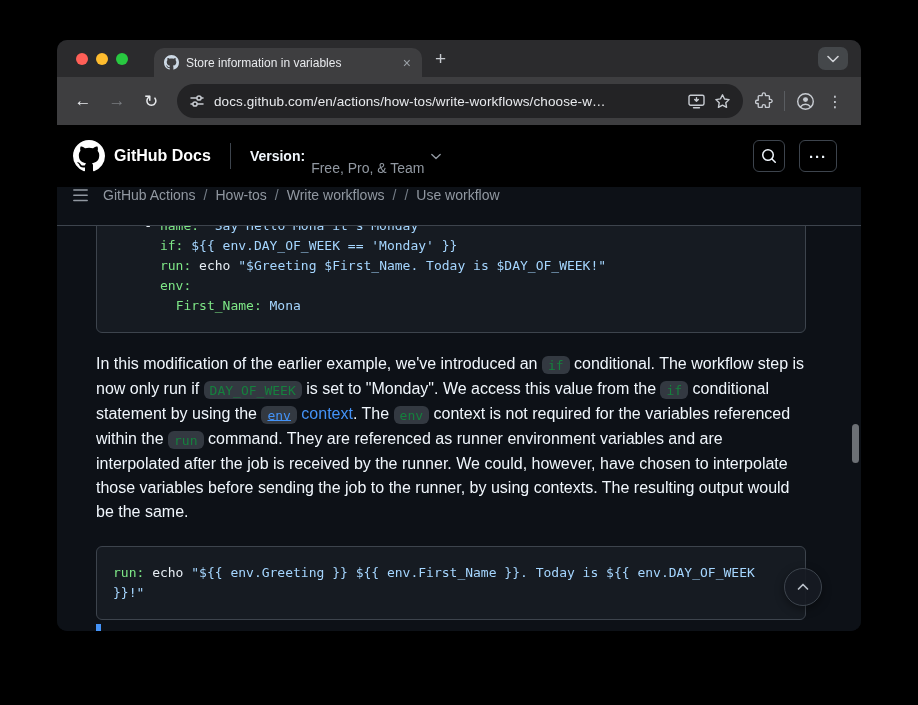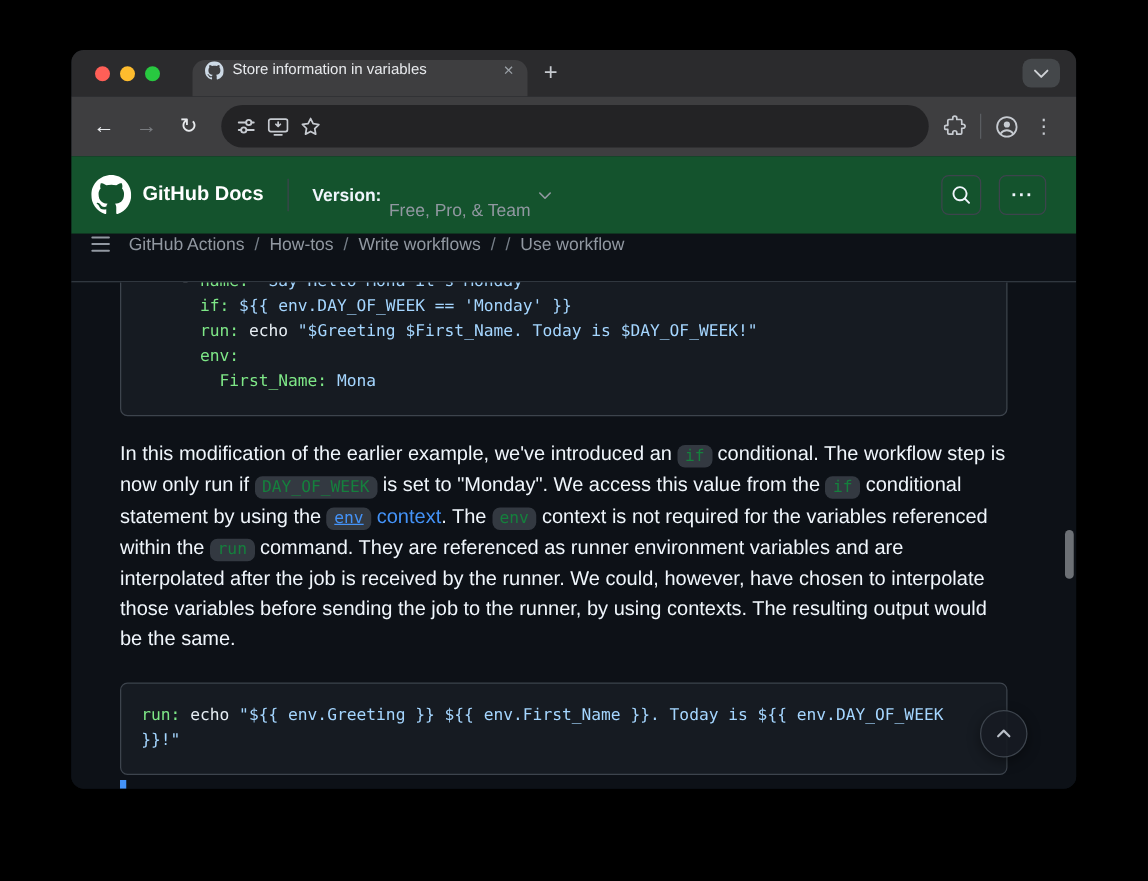--- a/index.html
+++ b/index.html
@@ -8,42 +8,42 @@
 
   .window { position:absolute; left:57px; top:40px; width:804px; height:591px; border-radius:10px;
             overflow:hidden; background:#0d1117; box-shadow:0 18px 50px rgba(0,0,0,.65); }
 
   
   .tabstrip { height:37px; background:#2b2b2d; display:flex; align-items:center; position:relative; }
   .lights { display:flex; gap:8px; padding:0 10px 0 19px; }
   .light { width:12px; height:12px; border-radius:50%; display:inline-block; }
   .light.red { background:#ff5f57; } .light.yellow { background:#febc2e; } .light.green { background:#28c840; }
   .tab { margin-left:16px; width:268px; height:29px; align-self:flex-end; background:#3e3e40;
-         border-radius:10px 10px 0 0; display:flex; align-items:flex-start; padding:0 9px; gap:7px; overflow:hidden; }
+         border-radius:10px 10px 0 0; display:flex; align-items:center; padding:0 9px; gap:7px; overflow:hidden; }
   .favicon { width:16px; height:16px; flex:0 0 auto; display:flex; align-items:center; justify-content:center; }
   .tab-title { flex:1; font-size:12px; color:#e8eaed; white-space:nowrap; overflow:hidden; }
   .tab-close { font-size:14px; color:#9aa0a6; padding:0 2px; cursor:default; }
   .new-tab { margin-left:13px; font-size:19px; color:#c6cacf; line-height:1; }
   .strip-chevron { position:absolute; right:13px; top:7px; width:30px; height:23px; background:#44474a;
                    border-radius:7px; display:flex; align-items:center; justify-content:center; }
 
   
   .toolbar { height:48px; background:#3e3e40; display:flex; align-items:center; padding:0 12px; gap:6px; }
   .nav-btn { width:28px; height:28px; display:flex; align-items:center; justify-content:center;
              color:#e8eaed; font-size:17px; border-radius:50%; }
   .nav-btn.disabled { color:#797c80; }
   .omnibox { flex:1; height:34px; background:#232325; border-radius:17px; display:flex; align-items:center;
              padding:0 12px; gap:9px; margin:0 6px; min-width:0; }
   .url { flex:1; font-size:13.5px; color:#e8eaed; white-space:nowrap; overflow:hidden; letter-spacing:.1px; }
   .obx-icon { display:flex; align-items:center; justify-content:center; flex:0 0 auto; }
   .tsep { width:1px; height:20px; background:#5a5d61; margin:0 5px; }
   .menu-dots { font-size:16px; color:#c7cbd1; }
 
   
-  .gh-header { height:62px; background:#14532d; display:flex; align-items:center; padding:0 24px 0 16px; }
+  .gh-header { height:62px; background:#000000; display:flex; align-items:center; padding:0 24px 0 16px; }
   .brand { font-size:16px; font-weight:700; color:#ffffff; margin-left:9px; white-space:nowrap; }
   .hdr-sep { width:1px; height:26px; background:#3d444d; margin:0 19px; }
   .version-label { font-size:14px; font-weight:700; color:#f0f6fc; }
   .version-value { font-size:14px; color:#9198a1; margin-left:6px;margin-top:24px; }
   .version-caret { margin-left:7px; display:flex; align-items:center; }
   .hdr-right { margin-left:auto; display:flex; align-items:center; gap:14px; }
   .icon-btn { height:32px; min-width:32px; border:1px solid #3d444d; border-radius:6px; background:transparent;
               display:flex; align-items:center; justify-content:center; color:#f0f6fc; }
   .icon-btn.more { width:38px; font-size:15px; letter-spacing:1px; color:#f0f6fc; font-weight:700; }
 
@@ -112,20 +112,21 @@
       <div class="omnibox">
         <span class="obx-icon">
           <svg width="16" height="16" viewBox="0 0 16 16">
             <g stroke="#c7cbd1" stroke-width="1.5" stroke-linecap="round" fill="none">
                 <path d="M2 5h12M2 11h12"></path>
               </g>
             <circle cx="10" cy="5" r="2.1" fill="#232325" stroke="#c7cbd1" stroke-width="1.5"></circle>
             <circle cx="6" cy="11" r="2.1" fill="#232325" stroke="#c7cbd1" stroke-width="1.5"></circle>
           </svg>
         </span>
+        <span class="url">docs.github.com/en/actions/how-tos/write-workflows/choose-w…</span>
         <span class="obx-icon">
           <svg width="17" height="15" viewBox="0 0 17 15">
             <rect x="1" y="1.2" width="15" height="10" rx="1.6" fill="none" stroke="#c7cbd1" stroke-width="1.4"></rect>
             <path d="M8.5 3.6v3.4M6.7 5.4l1.8 1.8 1.8-1.8" fill="none" stroke="#c7cbd1" stroke-width="1.4" stroke-linecap="round" stroke-linejoin="round"></path>
             <path d="M5.5 13.8h6" stroke="#c7cbd1" stroke-width="1.4" stroke-linecap="round"></path>
           </svg>
         </span>
         <span class="obx-icon">
           <svg width="17" height="17" viewBox="0 0 16 16">
               <path d="M8 1.7l1.9 3.9 4.3.62-3.1 3.03.73 4.27L8 11.47l-3.83 2.02.73-4.27-3.1-3.03 4.3-.62z" fill="none" stroke="#c7cbd1" stroke-width="1.3" stroke-linejoin="round"></path>

